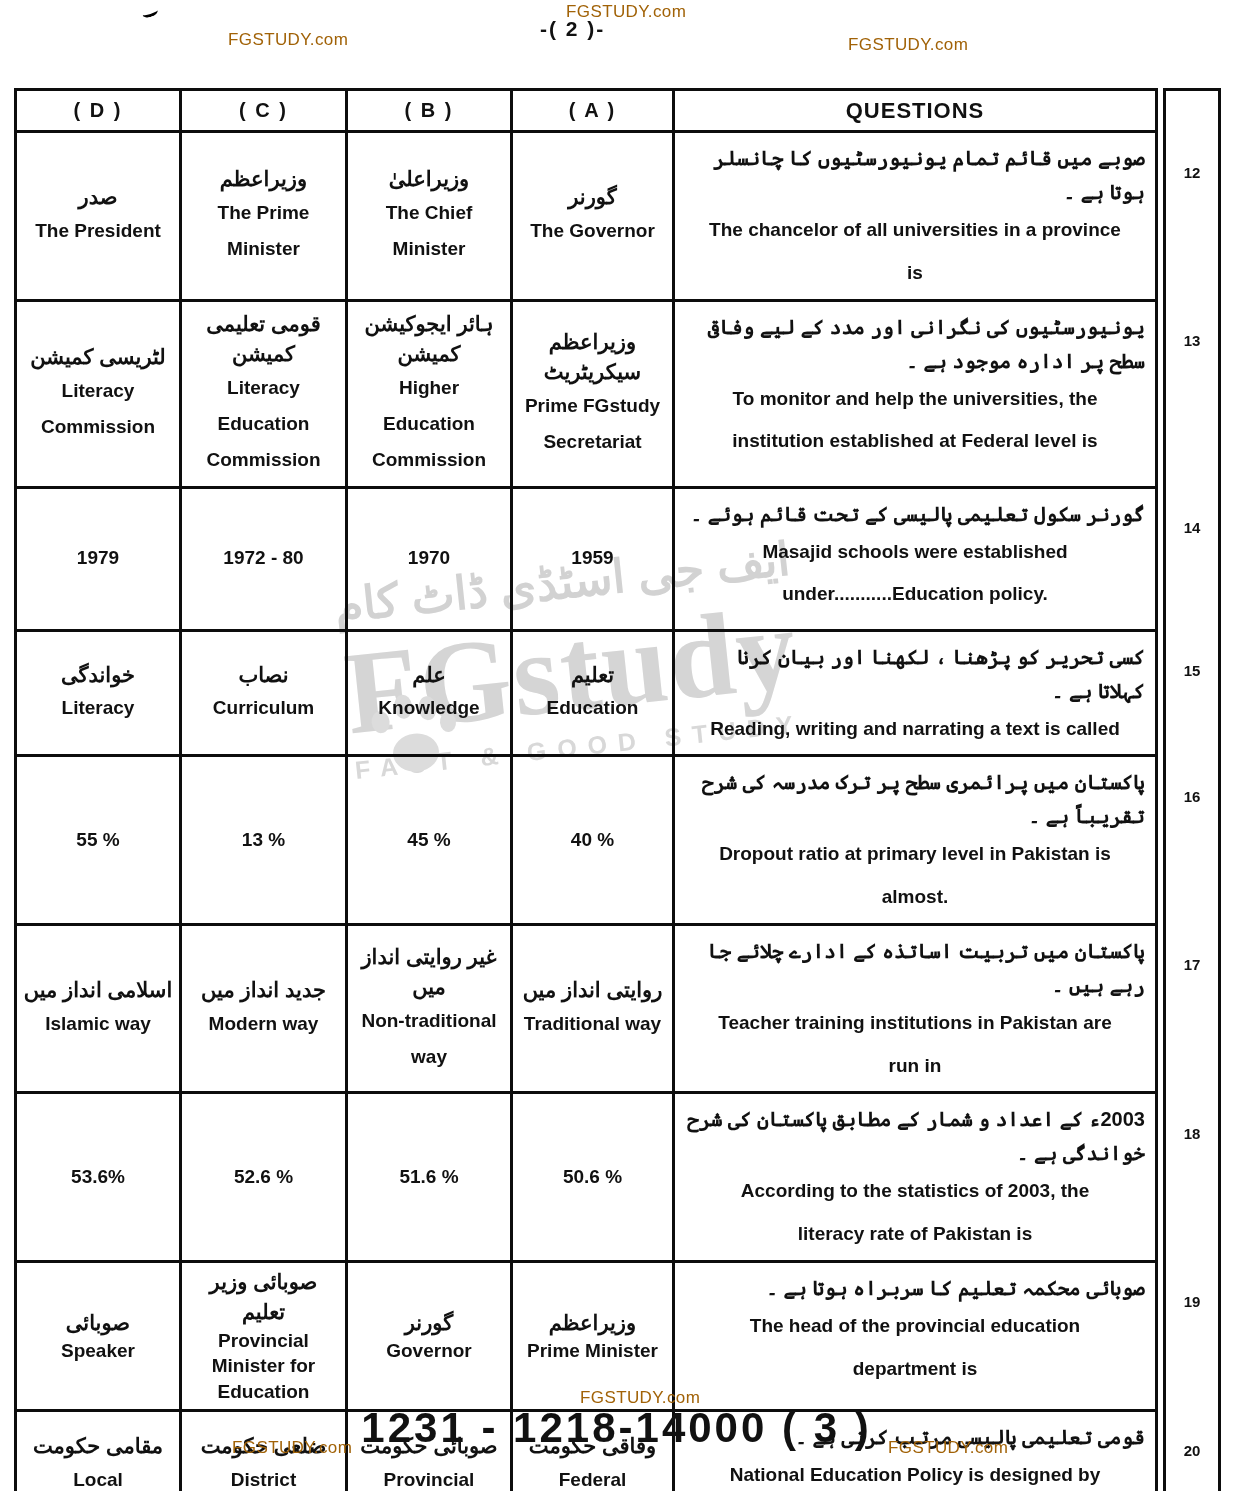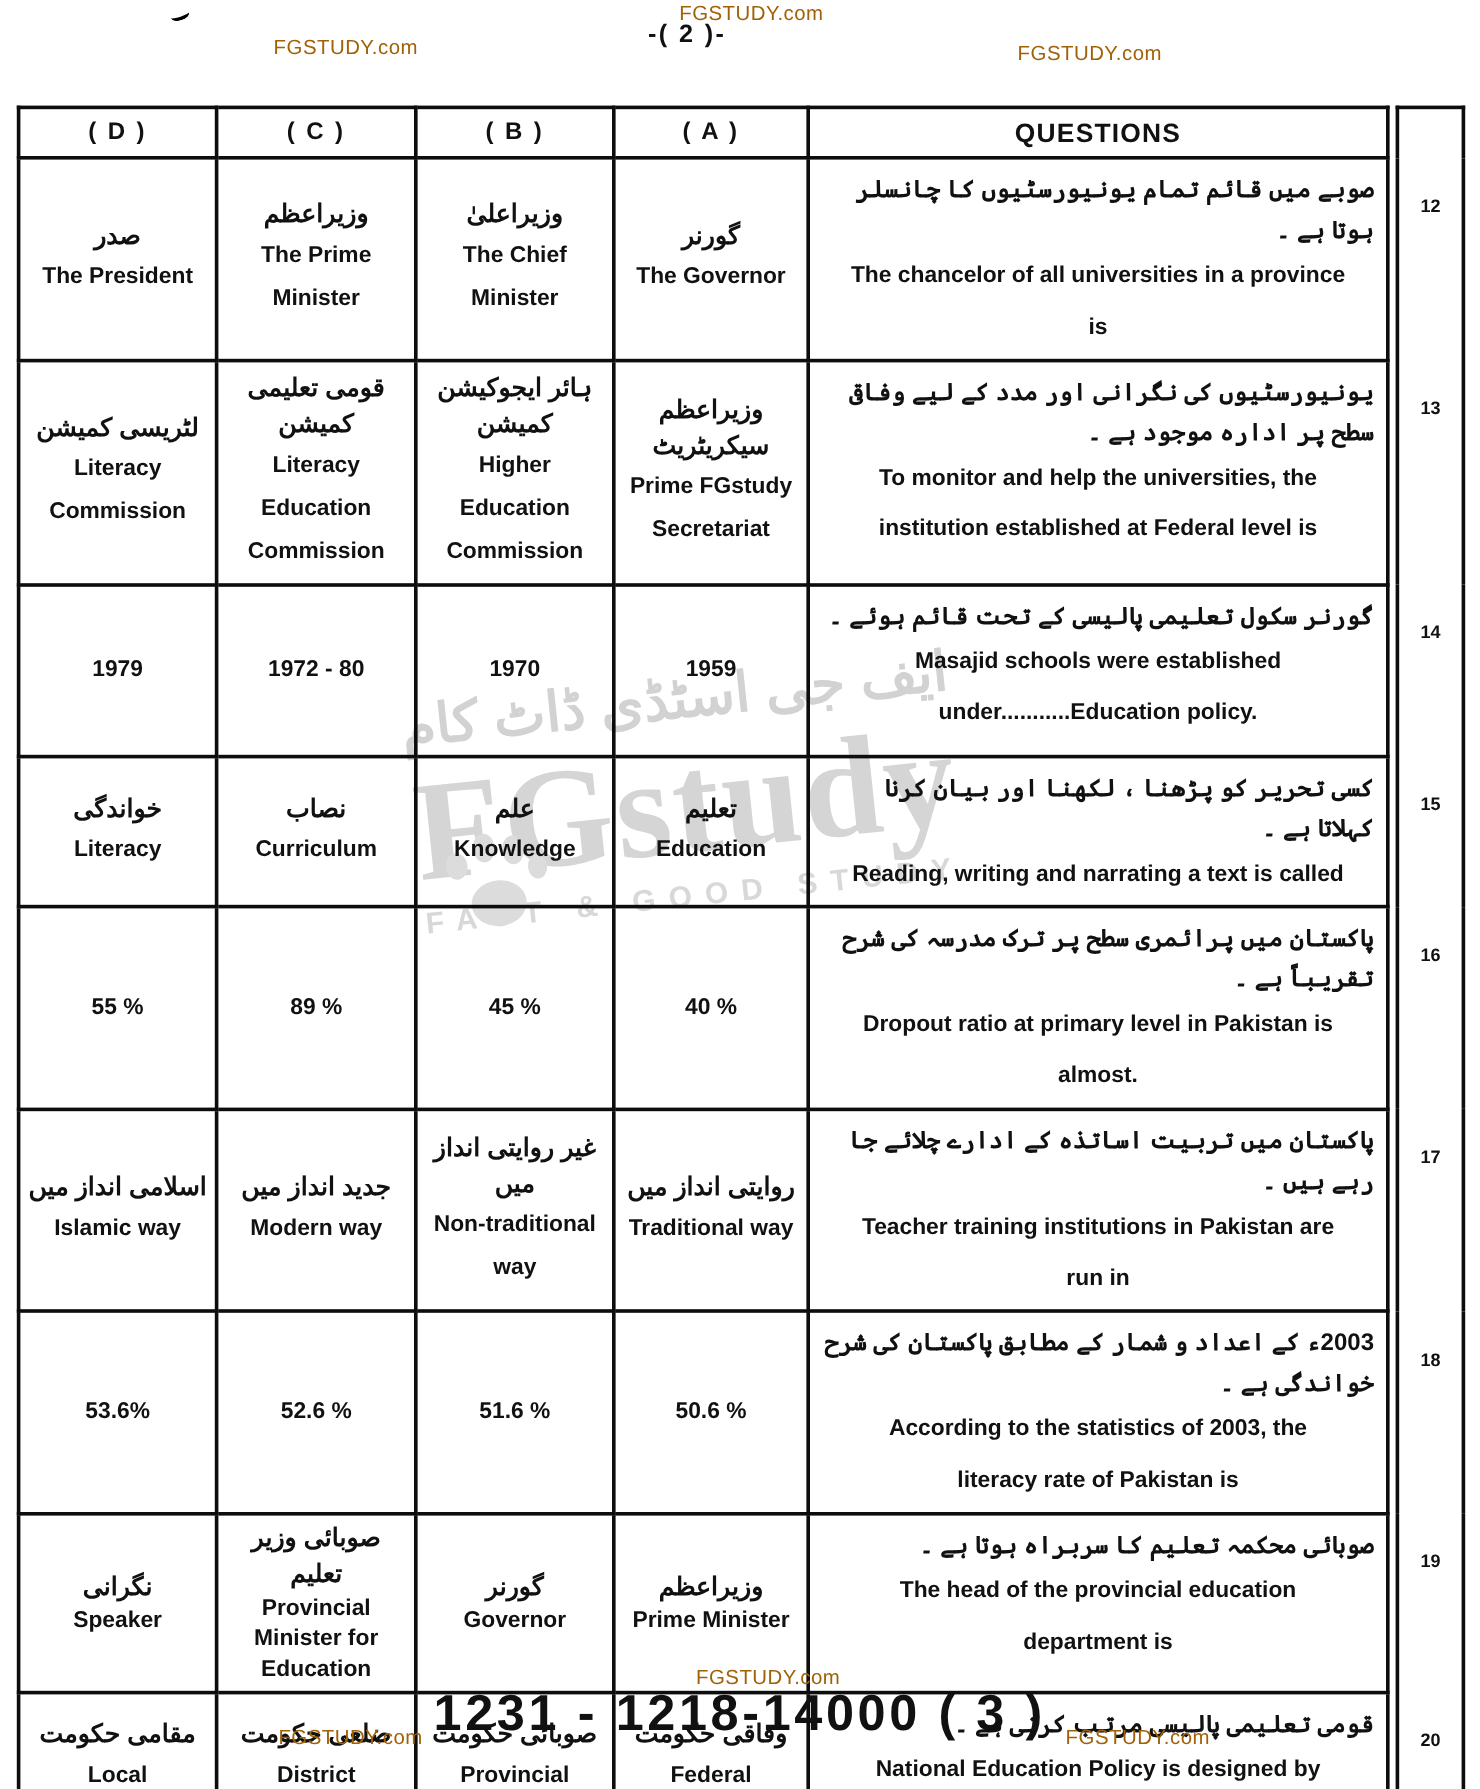--- a/index.html
+++ b/index.html
@@ -223,21 +223,21 @@
             <td class="gap"></td>
             <td class="num">15</td>
           </tr>
           <tr>
             <td class="opt">
               <div class="urdu"></div>
               <div class="eng">55 %</div>
             </td>
             <td class="opt">
               <div class="urdu"></div>
-              <div class="eng">89 %</div>
+              <div class="eng">13 %</div>
             </td>
             <td class="opt">
               <div class="urdu"></div>
               <div class="eng">45 %</div>
             </td>
             <td class="opt">
               <div class="urdu"></div>
               <div class="eng">40 %</div>
             </td>
             <td class="qcell">
@@ -293,21 +293,21 @@
             <td class="qcell">
               <div class="q-urdu">2003ء کے اعداد و شمار کے مطابق پاکستان کی شرح خواندگی ہے ۔</div>
               <div class="q-eng">According to the statistics of 2003, the
 literacy rate of Pakistan is</div>
             </td>
             <td class="gap"></td>
             <td class="num">18</td>
           </tr>
           <tr>
             <td class="opt">
-              <div class="urdu">نگرانی</div>
+              <div class="urdu">صوبائی</div>
               <div class="eng">Speaker</div>
             </td>
             <td class="opt">
               <div class="urdu">صوبائی وزیر تعلیم</div>
               <div class="eng">Provincial Minister for Education</div>
             </td>
             <td class="opt">
               <div class="urdu">گورنر</div>
               <div class="eng">Governor</div>
             </td>

